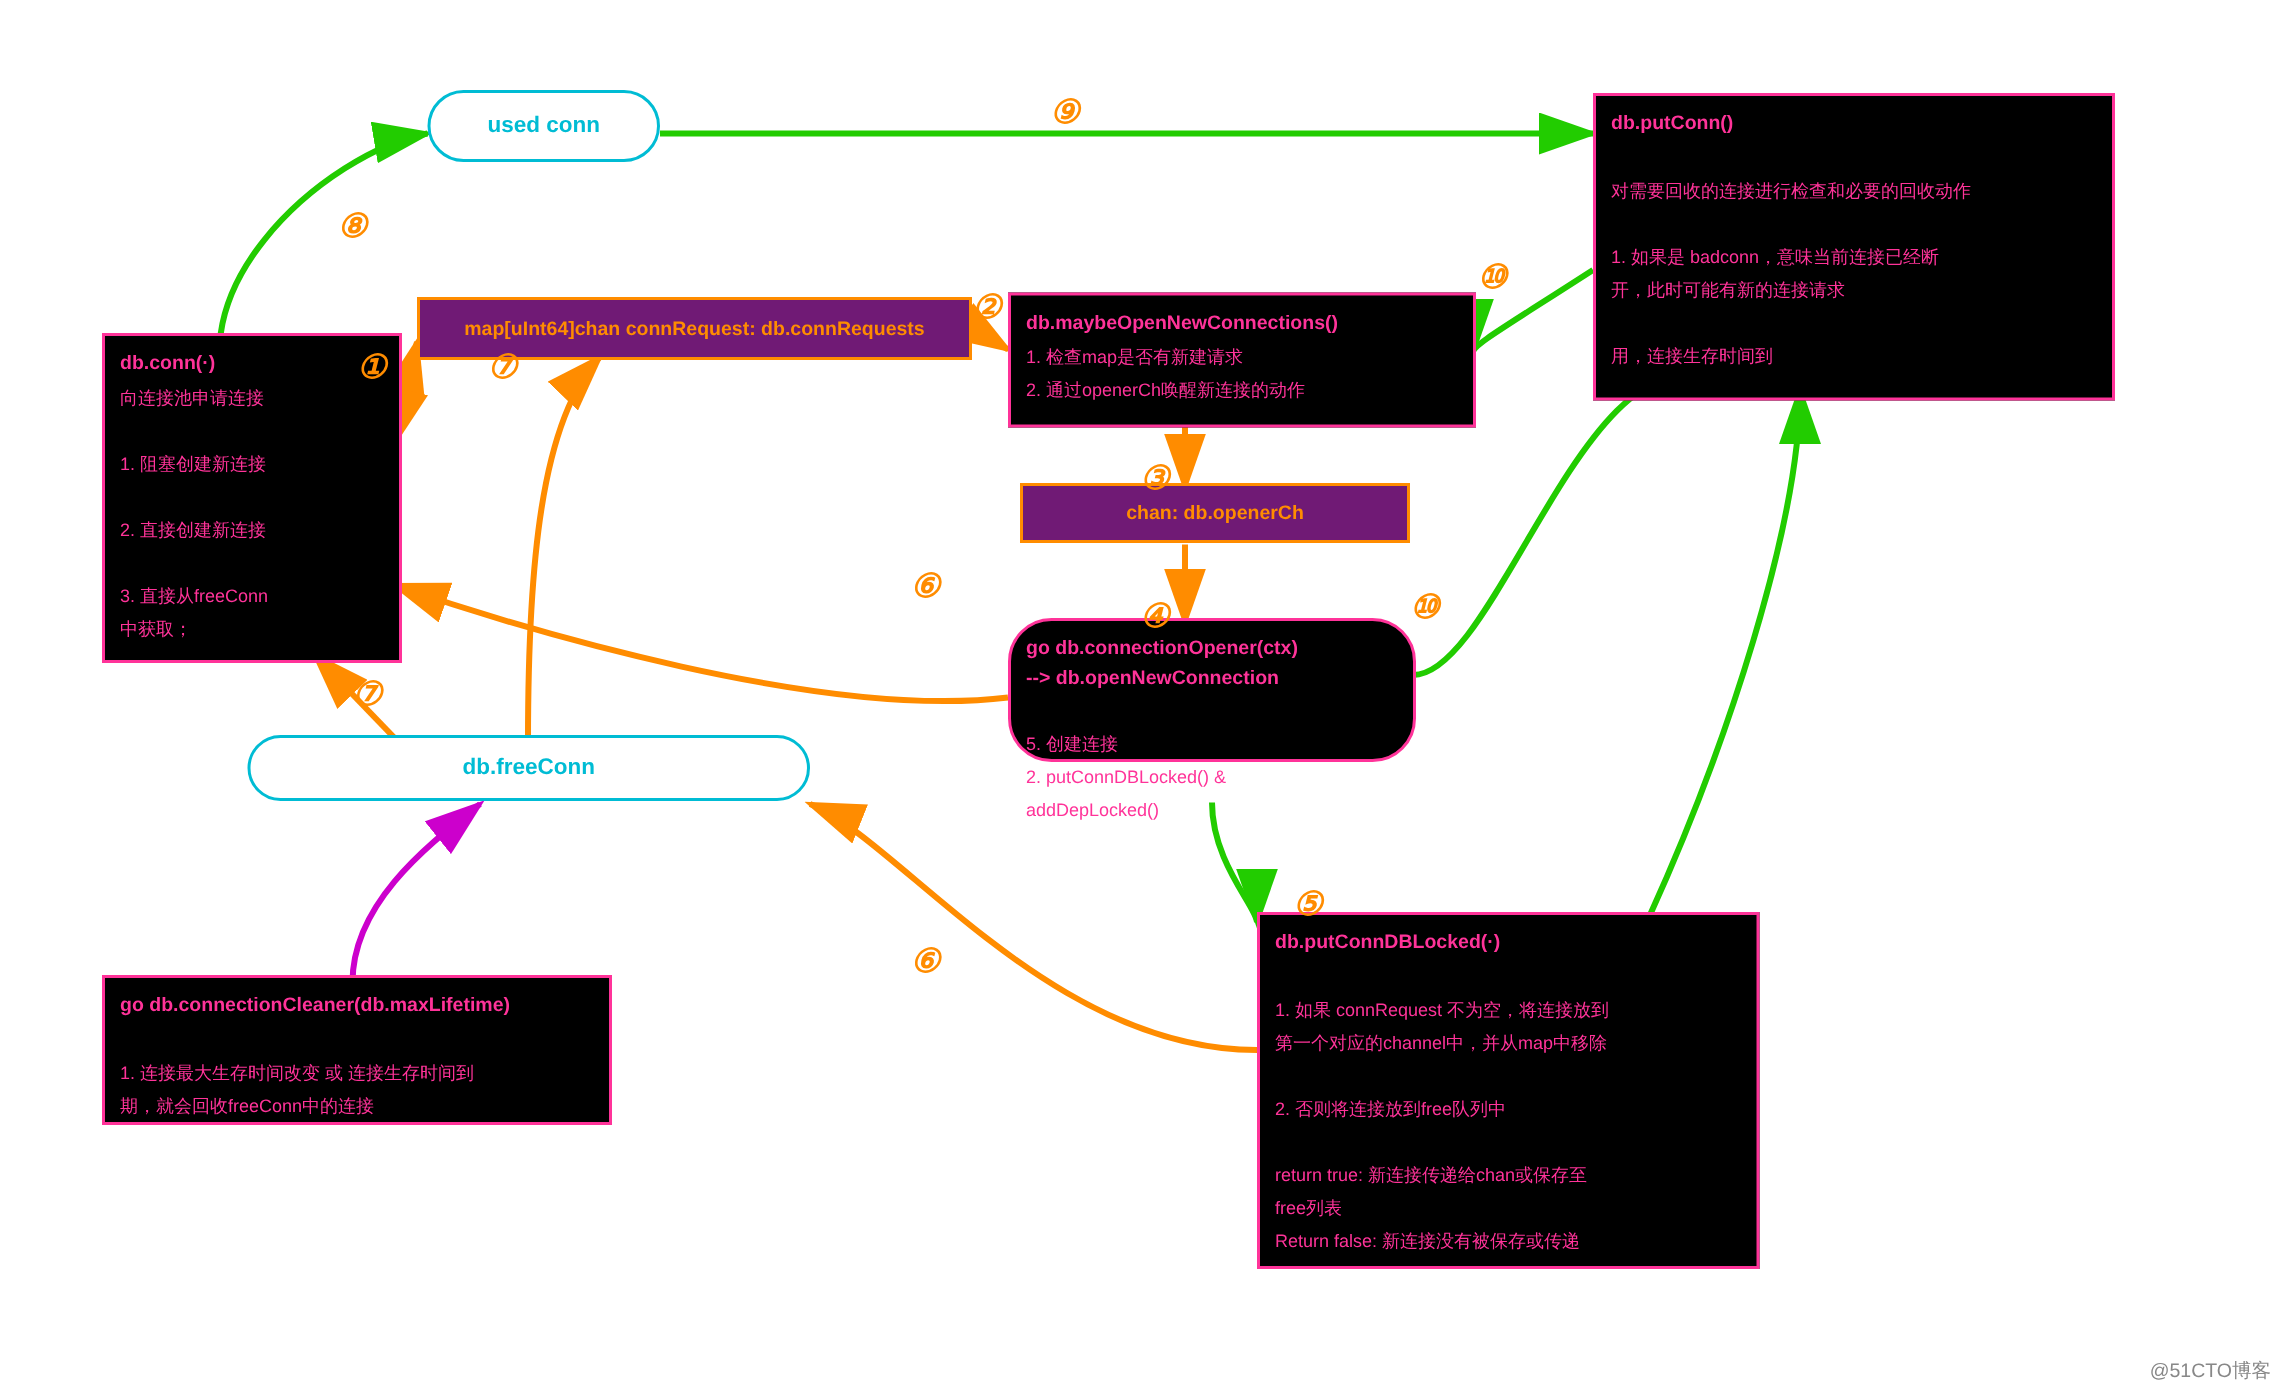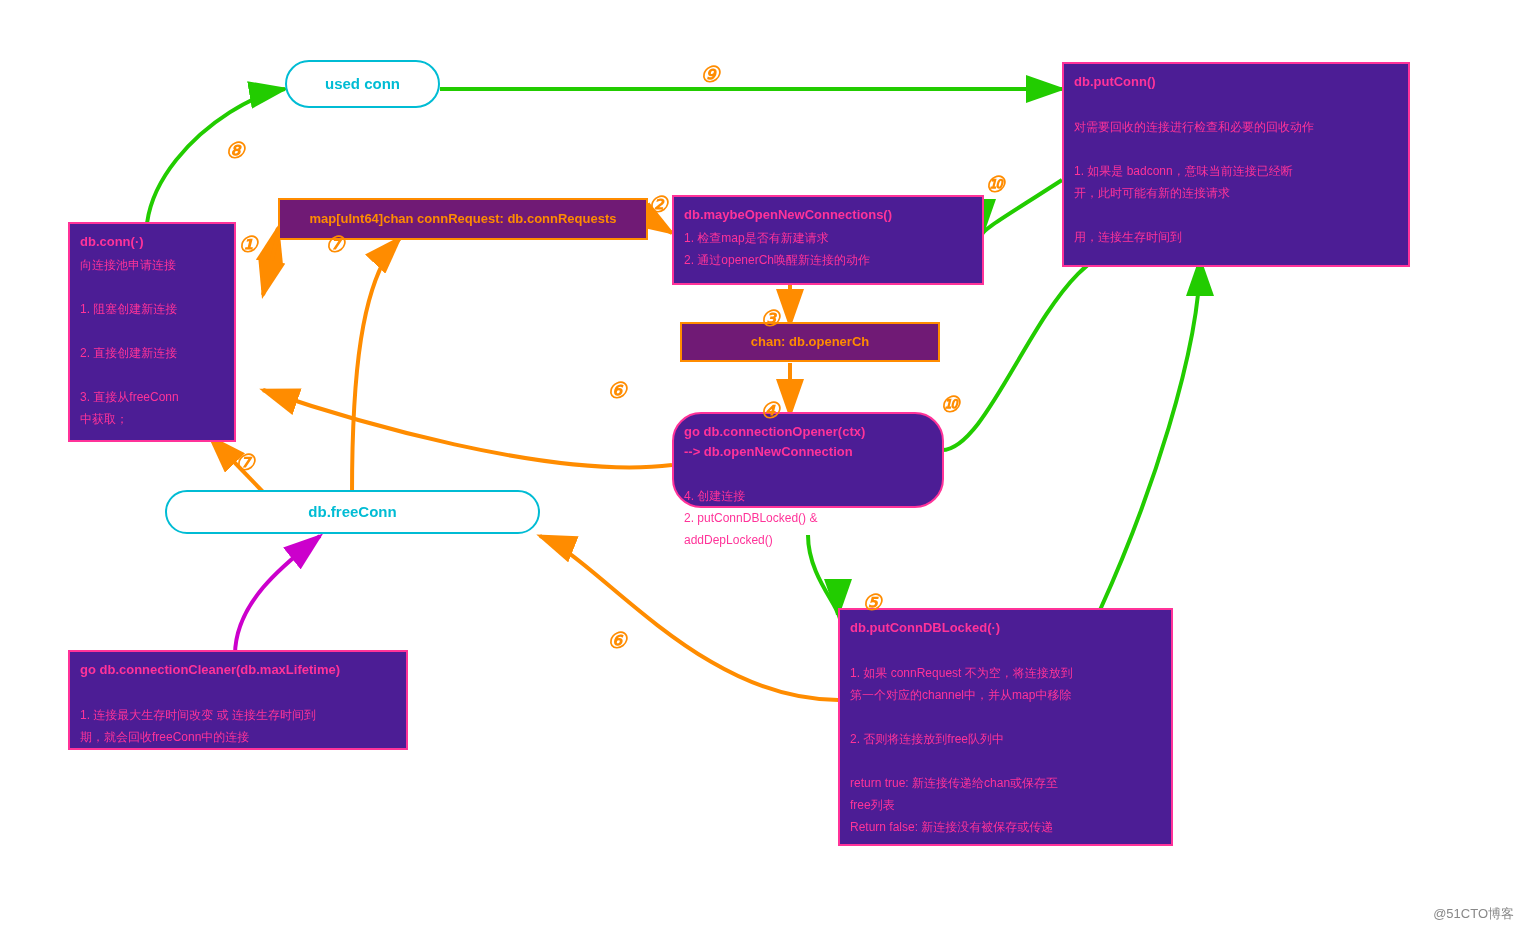--- a/index.html
+++ b/index.html
@@ -18,21 +18,21 @@
     }
     .node {
       position: absolute;
       border: 2.5px solid;
       padding: 8px 10px;
       font-size: 13px;
       line-height: 1.5;
     }
     .node-pink {
       border-color: #ff3399;
-      background: #4c1d95;
+      background: #000000;
       color: #ff3399;
     }
     .node-orange {
       border-color: #ff8c00;
       background: #701a75;
       color: #ff3399;
     }
     .node-cyan {
       border-radius: 30px;
       border-color: #00bcd4;
@@ -158,21 +158,21 @@
   </div>
 
   <div class="node node-orange" style="left:278px;top:198px;width:370px;height:42px;display:flex;align-items:center;justify-content:center;">
     <span class="node-title">map[uInt64]chan connRequest: db.connRequests</span>
   </div>
 
   <div class="node node-orange" style="left:680px;top:322px;width:260px;height:40px;display:flex;align-items:center;justify-content:center;">
     <span class="node-title">chan: db.openerCh</span>
   </div>
 
-  <div class="node node-pink" style="left:68px;top:222px;width:168px;height:220px;">
+  <div class="node node-pink" style="left:68px;top:222px;width:200px;height:220px;">
     <div class="node-title">db.conn(·)</div>
     <p>向连接池申请连接</p>
     <p>&nbsp;</p>
     <p>1. 阻塞创建新连接</p>
     <p>&nbsp;</p>
     <p>2. 直接创建新连接</p>
     <p>&nbsp;</p>
     <p>3. 直接从freeConn</p>
     <p>中获取；</p>
   </div>
@@ -180,21 +180,21 @@
   <div class="node node-pink" style="left:672px;top:195px;width:312px;height:90px;">
     <div class="node-title">db.maybeOpenNewConnections()</div>
     <p>1. 检查map是否有新建请求</p>
     <p>2. 通过openerCh唤醒新连接的动作</p>
   </div>
 
   <div class="node node-pink" style="left:672px;top:412px;width:272px;height:96px;border-radius:29px;">
     <div class="node-title">go db.connectionOpener(ctx)</div>
     <div class="node-title">--&gt; db.openNewConnection</div>
     <p>&nbsp;</p>
-    <p>4. 创建连接</p>
+    <p>5. 创建连接</p>
     <p>2. putConnDBLocked() &amp;</p>
     <p>addDepLocked()</p>
   </div>
 
   <div class="node node-pink" style="left:838px;top:608px;width:335px;height:238px;">
     <div class="node-title">db.putConnDBLocked(·)</div>
     <p>&nbsp;</p>
     <p>1. 如果 connRequest 不为空，将连接放到</p>
     <p>第一个对应的channel中，并从map中移除</p>
     <p>&nbsp;</p>

